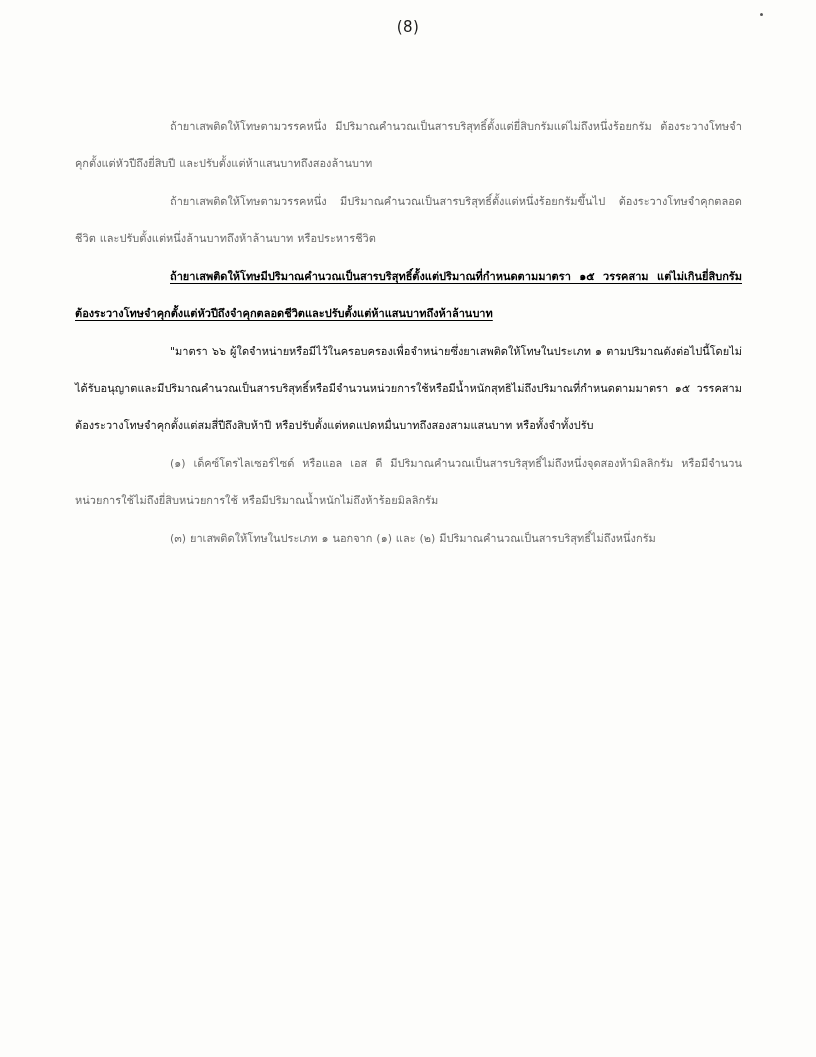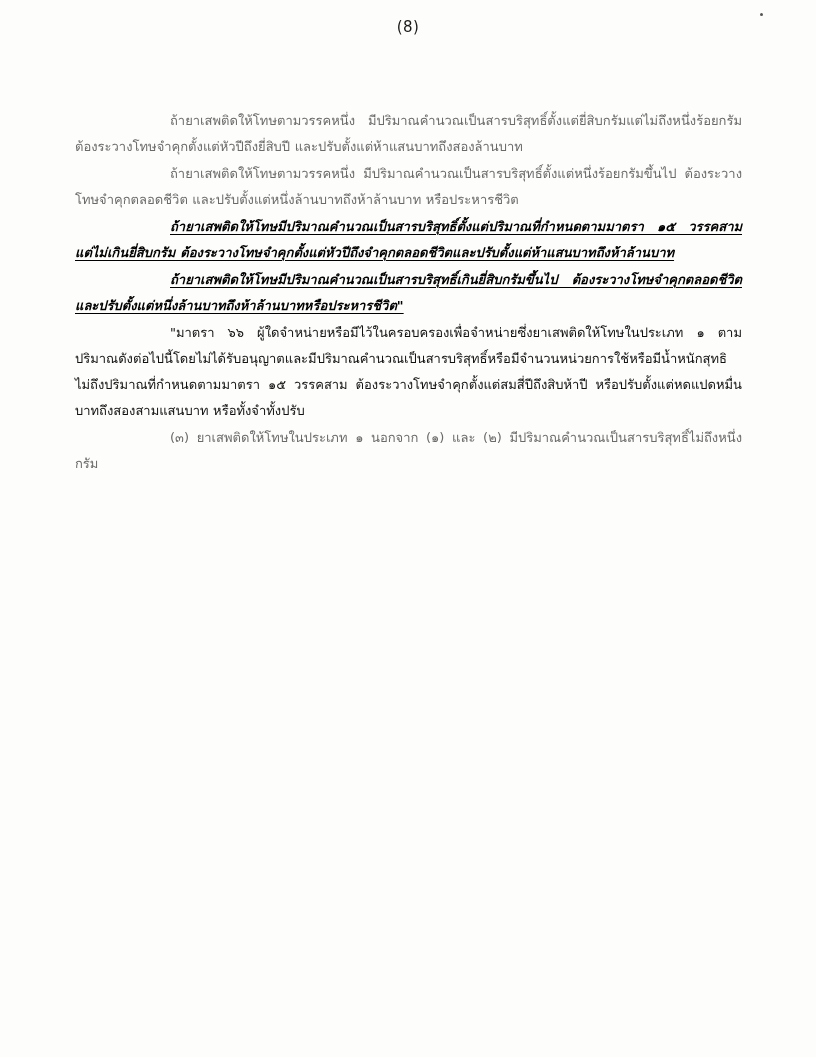--- a/index.html
+++ b/index.html
@@ -36,22 +36,22 @@
     border-radius: 50%;
   }
   .body-text {
     position: absolute;
     top: 108px;
     left: 75px;
     width: 667px;
   }
   p.para {
     margin: 0 0 1px 0;
-    font-size: 13px;
-    line-height: 26px;
+    font-size: 11px;
+    line-height: 37px;
     text-align: justify;
     text-justify: inter-word;
     word-spacing: 0.4px;
   }
   p.para .indent {
     display: inline-block;
     width: 95px;
   }
   
   .faded {
@@ -61,21 +61,20 @@
   }
   
   .dark {
     color: #000000;
     font-weight: 700;
   }
   .ul {
     text-decoration: underline;
     text-decoration-thickness: 1.4px;
     text-underline-offset: 2.5px;
-    font-style: italic;
   }
   .bold {
     font-weight: 700;
     color: #000;
   }
   .normal {
     color: #111;
   }
 </style>
 </head>
@@ -94,29 +93,29 @@
     </p>
 
     <p class="para faded">
       <span class="indent"></span><span>ถ้ายาเสพติดให้โทษตามวรรคหนึ่ง มีปริมาณคำนวณเป็นสารบริสุทธิ์ตั้งแต่หนึ่งร้อยกรัมขึ้นไป ต้องระวางโทษจำคุกตลอดชีวิต และปรับตั้งแต่หนึ่งล้านบาทถึงห้าล้านบาท หรือประหารชีวิต</span>
     </p>
 
     <p class="para dark ul">
       <span class="indent"></span><span>ถ้ายาเสพติดให้โทษมีปริมาณคำนวณเป็นสารบริสุทธิ์ตั้งแต่ปริมาณที่กำหนดตามมาตรา ๑๕ วรรคสาม แต่ไม่เกินยี่สิบกรัม ต้องระวางโทษจำคุกตั้งแต่หัวปีถึงจำคุกตลอดชีวิตและปรับตั้งแต่ห้าแสนบาทถึงห้าล้านบาท</span>
     </p>
 
-    <p class="para dark ul">
-      <span class="indent"></span><span>ถ้ายาเสพติดให้โทษมีปริมาณคำนวณเป็นสารบริสุทธิ์เกินยี่สิบกรัมขึ้นไป ต้องระวางโทษจำคุกตลอดชีวิตและปรับตั้งแต่หนึ่งล้านบาทถึงห้าล้านบาทหรือประหารชีวิต"</span>
-    </p>
 
 
     <p class="para normal">
       <span class="indent"></span><span>"มาตรา ๖๖ ผู้ใดจำหน่ายหรือมีไว้ในครอบครองเพื่อจำหน่ายซึ่งยาเสพติดให้โทษในประเภท ๑ ตามปริมาณดังต่อไปนี้โดยไม่ได้รับอนุญาตและมีปริมาณคำนวณเป็นสารบริสุทธิ์หรือมีจำนวนหน่วยการใช้หรือมีน้ำหนักสุทธิไม่ถึงปริมาณที่กำหนดตามมาตรา ๑๕ วรรคสาม ต้องระวางโทษจำคุกตั้งแต่สมสี่ปีถึงสิบห้าปี หรือปรับตั้งแต่หดแปดหมื่นบาทถึงสองสามแสนบาท หรือทั้งจำทั้งปรับ</span>
     </p>
 
+    <p class="para faded">
+      <span class="indent"></span><span>(๑) เด็คซ์โตรไลเซอร์ไซด์ หรือแอล เอส ดี มีปริมาณคำนวณเป็นสารบริสุทธิ์ไม่ถึงหนึ่งจุดสองห้ามิลลิกรัม หรือมีจำนวนหน่วยการใช้ไม่ถึงยี่สิบหน่วยการใช้ หรือมีปริมาณน้ำหนักไม่ถึงห้าร้อยมิลลิกรัม</span>
+    </p>
 
 
     <p class="para faded">
       <span class="indent"></span><span>(๓) ยาเสพติดให้โทษในประเภท ๑ นอกจาก (๑) และ (๒) มีปริมาณคำนวณเป็นสารบริสุทธิ์ไม่ถึงหนึ่งกรัม</span>
     </p>
 
   </div>
 </div>
 
 </body></html>

